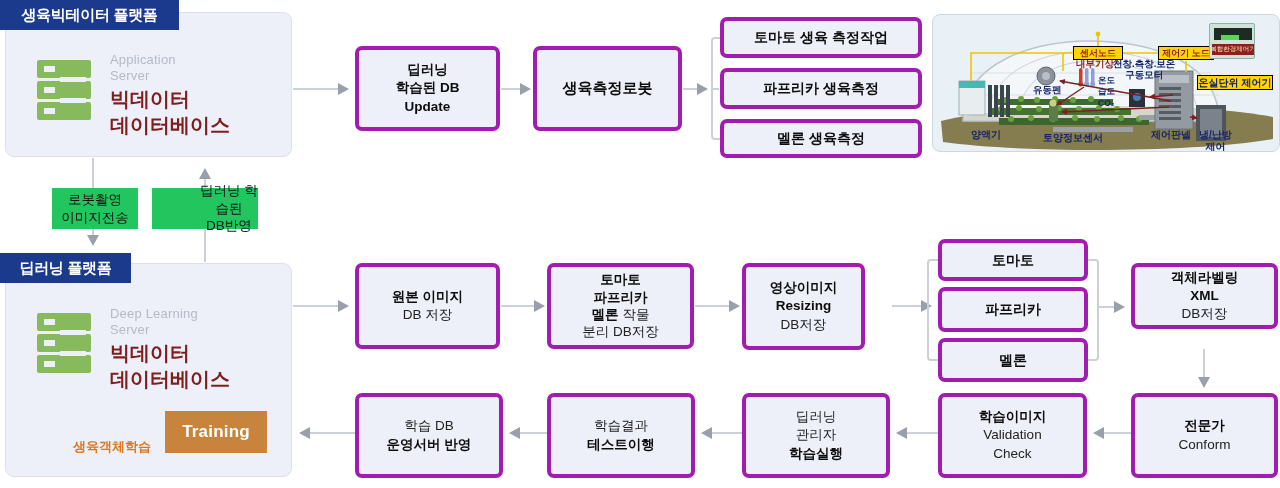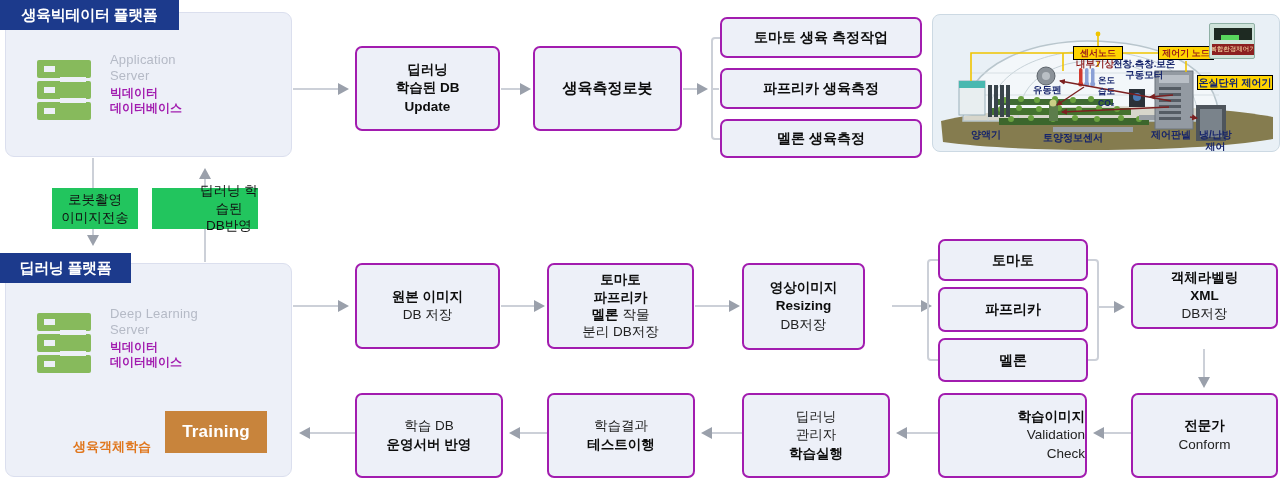--- a/index.html
+++ b/index.html
@@ -12,34 +12,34 @@
   .card {
     position:absolute; background:#edf0f8; border:1px solid #dbdfee;
     border-radius:9px; z-index:2;
   }
   .badge {
     position:absolute; background:#1c3a8c; color:#fff; font-weight:bold;
     font-size:15px; display:flex; align-items:center; justify-content:center;
     z-index:3; letter-spacing:-0.3px;
   }
   .fbox {
-    position:absolute; background:#edf0f8; border:2px solid #a21caf;
+    position:absolute; background:#edf0f8; border:4px solid #a21caf;
     border-radius:7px; display:flex; flex-direction:column; align-items:center;
     justify-content:center; text-align:center; font-size:13.5px; line-height:1.34;
     color:#222; z-index:2;
   }
   .fbox .b, .b { font-weight:bold; color:#0d0d0d; }
   .tag {
     position:absolute; background:#22c55e; display:flex; flex-direction:column;
     align-items:center; justify-content:center; text-align:center;
     font-size:13.5px; line-height:1.3; color:#111; z-index:2;
   }
   .srvtext { position:absolute; z-index:3; display:flex; flex-direction:column; }
   .srvtext .en { color:#b5bac6; font-size:13px; line-height:1.25; letter-spacing:0.2px; }
-  .srvtext .ko { color:#a21caf; font-size:12px; font-weight:bold; line-height:1.32; margin-top:1px; }
+  .srvtext .ko { color:#7f1d1d; font-size:20px; font-weight:bold; line-height:1.32; margin-top:1px; }
   .training {
     position:absolute; background:#c8843c; color:#fff; font-weight:bold;
     font-size:17px; display:flex; align-items:center; justify-content:center;
     z-index:3; letter-spacing:0.2px;
   }
   .orange-note { position:absolute; color:#e0761c; font-weight:bold; font-size:13px; z-index:3; }
   .icon { position:absolute; z-index:3; }
   
   .gh {
     position:absolute; left:932px; top:14px; width:348px; height:138px;
@@ -395,21 +395,21 @@
 </div>
 <div class="fbox" style="left:547px; top:393px; width:148px; height:85px;">
   <span>학습결과</span>
   <span class="b">테스트이행</span>
 </div>
 <div class="fbox" style="left:742px; top:393px; width:148px; height:85px;">
   <span>딥러닝</span>
   <span>관리자</span>
   <span class="b">학습실행</span>
 </div>
-<div class="fbox" style="left:938px; top:393px; width:149px; height:85px;align-items:flex-end;">
+<div class="fbox" style="left:938px; top:393px; width:149px; height:85px;">
   <span class="b">학습이미지</span>
   <span>Validation</span>
   <span>Check</span>
 </div>
 <div class="fbox" style="left:1131px; top:393px; width:147px; height:85px;">
   <span class="b">전문가</span>
   <span>Conform</span>
 </div>
 
 </body></html>

